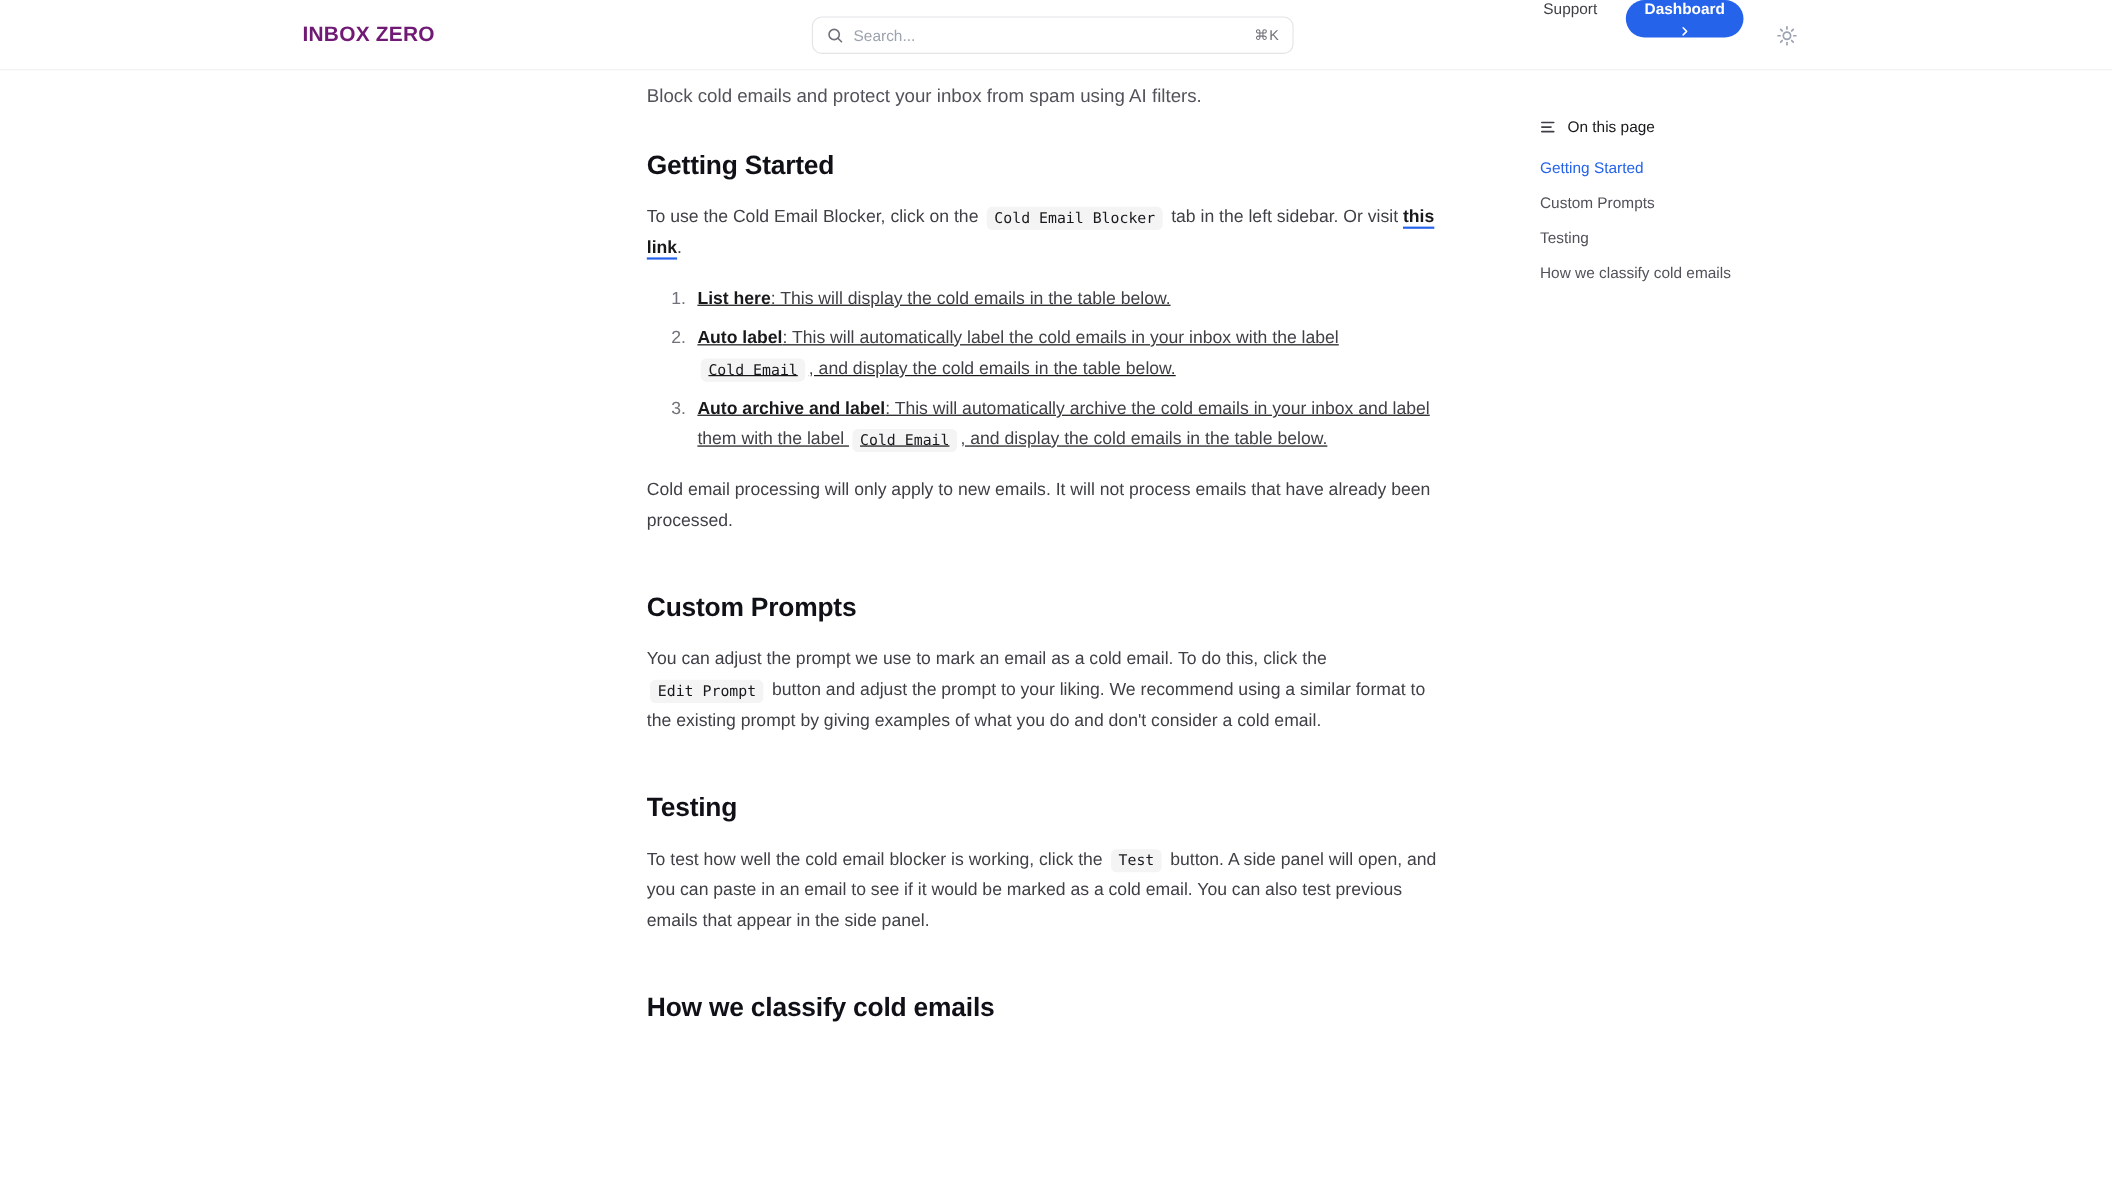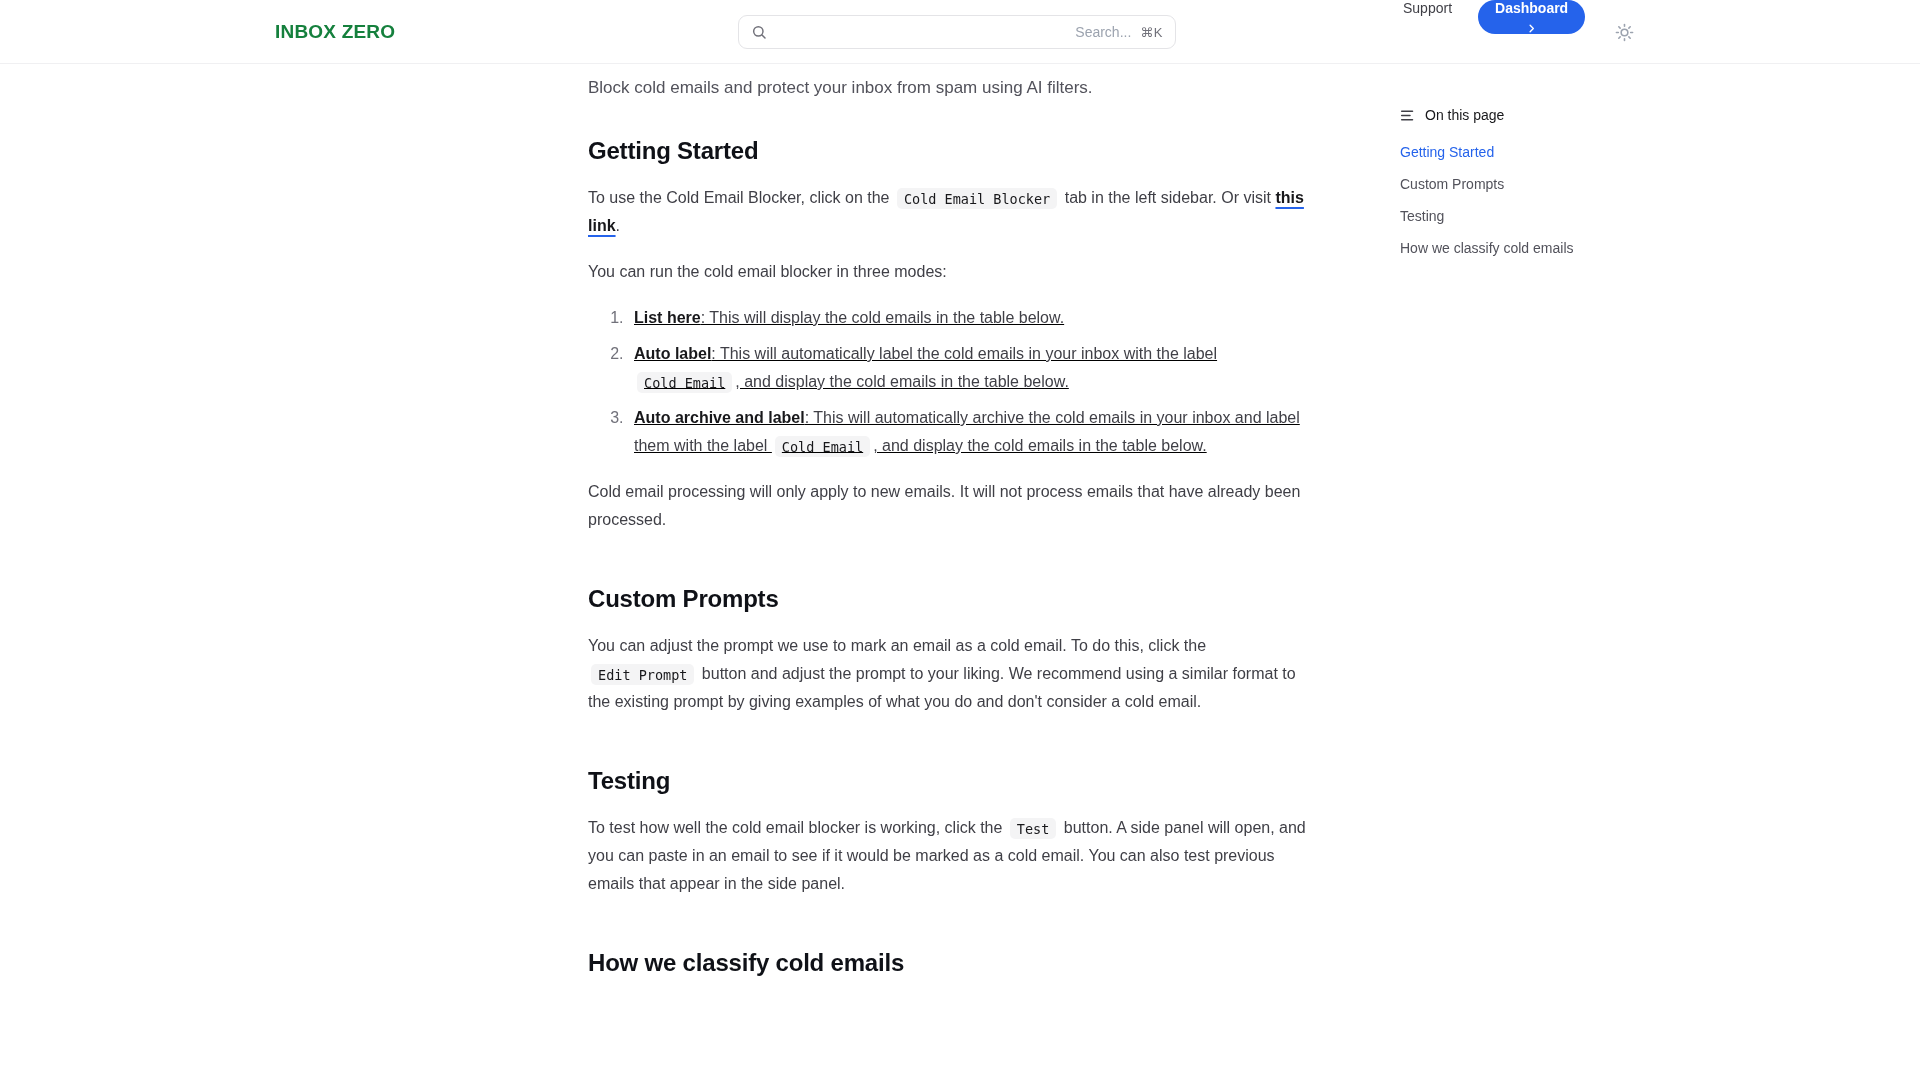--- a/index.html
+++ b/index.html
@@ -3,29 +3,29 @@
 <meta charset="utf-8">
 <style>
   * { margin:0; padding:0; box-sizing:border-box; }
   html,body { width:1920px; height:1080px; background:#ffffff; overflow:hidden;
               font-family:"Liberation Sans","DejaVu Sans",sans-serif; }
 
   
   .header { position:absolute; left:0; top:0; width:1920px; height:64px;
             background:#ffffff; border-bottom:1px solid #f0f0f2; z-index:10; }
   .logo { position:absolute; left:275px; top:50%; transform:translateY(-50%);
-          font-size:19px; font-weight:800; letter-spacing:0.2px; color:#15803d;
+          font-size:19px; font-weight:800; letter-spacing:0.2px; color:#701a75;
           cursor:pointer; white-space:nowrap; }
   .searchbox { position:absolute; left:738px; top:15px; width:438px; height:34px;
                border:1px solid #e4e4e7; border-radius:9px; display:flex;
                align-items:center; padding:0 12px; gap:9px; background:#ffffff; }
   .searchbox svg { flex:0 0 auto; }
   .searchbox input { border:none; outline:none; flex:1 1 auto; font-size:14px;
                      color:#14532d; background:transparent;
-                     font-family:"Liberation Sans","DejaVu Sans",sans-serif;text-align:right; }
+                     font-family:"Liberation Sans","DejaVu Sans",sans-serif; }
   .searchbox input::placeholder { color:#9ca3af; }
   .search-shortcut { font-size:13px; color:#71717a; letter-spacing:0.5px; }
 
   .nav-right { position:absolute; left:1403px; top:0; height:64px; display:flex;
                gap:26px; }
   .support-link { font-size:14px; font-weight:500; color:#3f3f46; cursor:pointer; }
   .dashboard-btn { height:34px; padding:0 17px; border:none; border-radius:9999px;
                    background:#2563eb; color:#ffffff; font-size:14px; font-weight:600;
                    display:flex; align-items:center; gap:7px; cursor:pointer;
                    font-family:"Liberation Sans","DejaVu Sans",sans-serif;flex-direction:column; }
@@ -107,21 +107,20 @@
 
 <div class="article">
   <span class="breadcrumb">Essentials</span>
   <h1>Cold Email Blocker</h1>
   <div class="subtitle">Block cold emails and protect your inbox from spam using AI filters.</div>
 
   
   <div class="section first">
     <h2>Getting Started</h2>
     <p><span>To use the Cold Email Blocker, click on the </span><code class="chip">Cold Email Blocker</code><span> tab in the left sidebar. Or visit </span><span class="inline-link">this link</span><span>.</span></p>
-    <p>You can run the cold email blocker in three modes:</p>
     <ol class="modes">
       <li><strong>List here</strong><span>: This will display the cold emails in the table below.</span></li>
       <li><strong>Auto label</strong><span>: This will automatically label the cold emails in your inbox with the label </span><code class="chip">Cold Email</code><span>, and display the cold emails in the table below.</span></li>
       <li><strong>Auto archive and label</strong><span>: This will automatically archive the cold emails in your inbox and label them with the label </span><code class="chip">Cold Email</code><span>, and display the cold emails in the table below.</span></li>
     </ol>
     <p>Cold email processing will only apply to new emails. It will not process emails that have already been processed.</p>
   </div>
 
   
   <div class="section">

